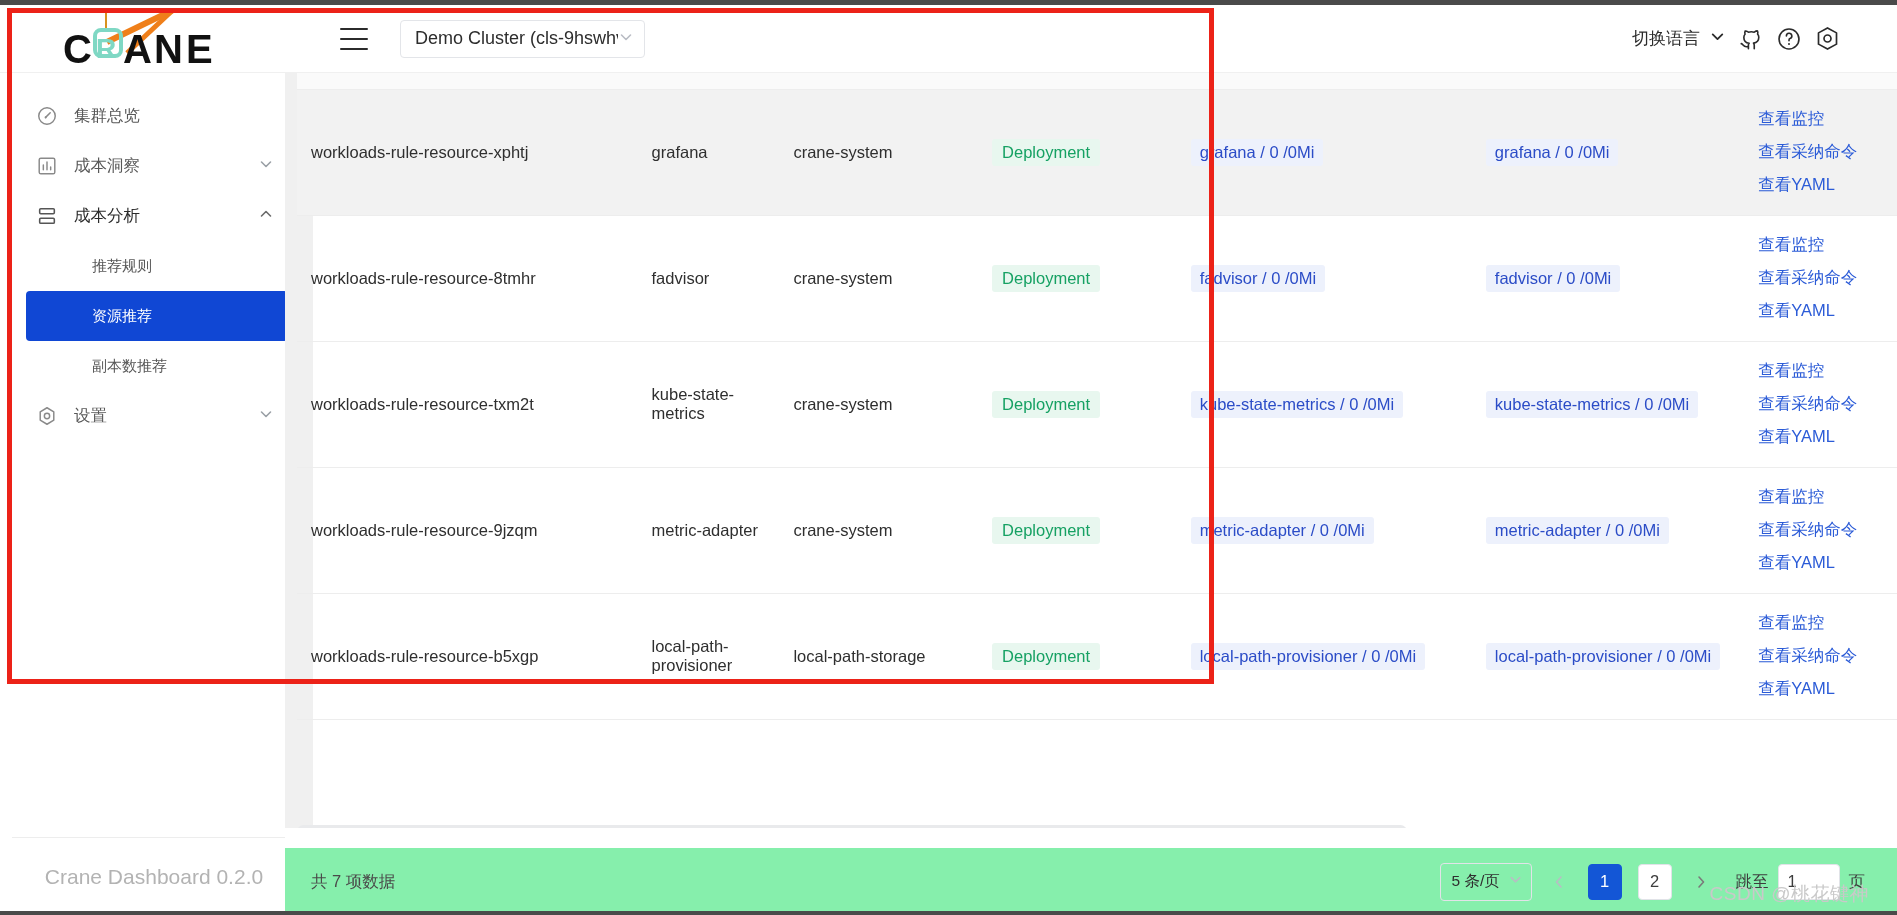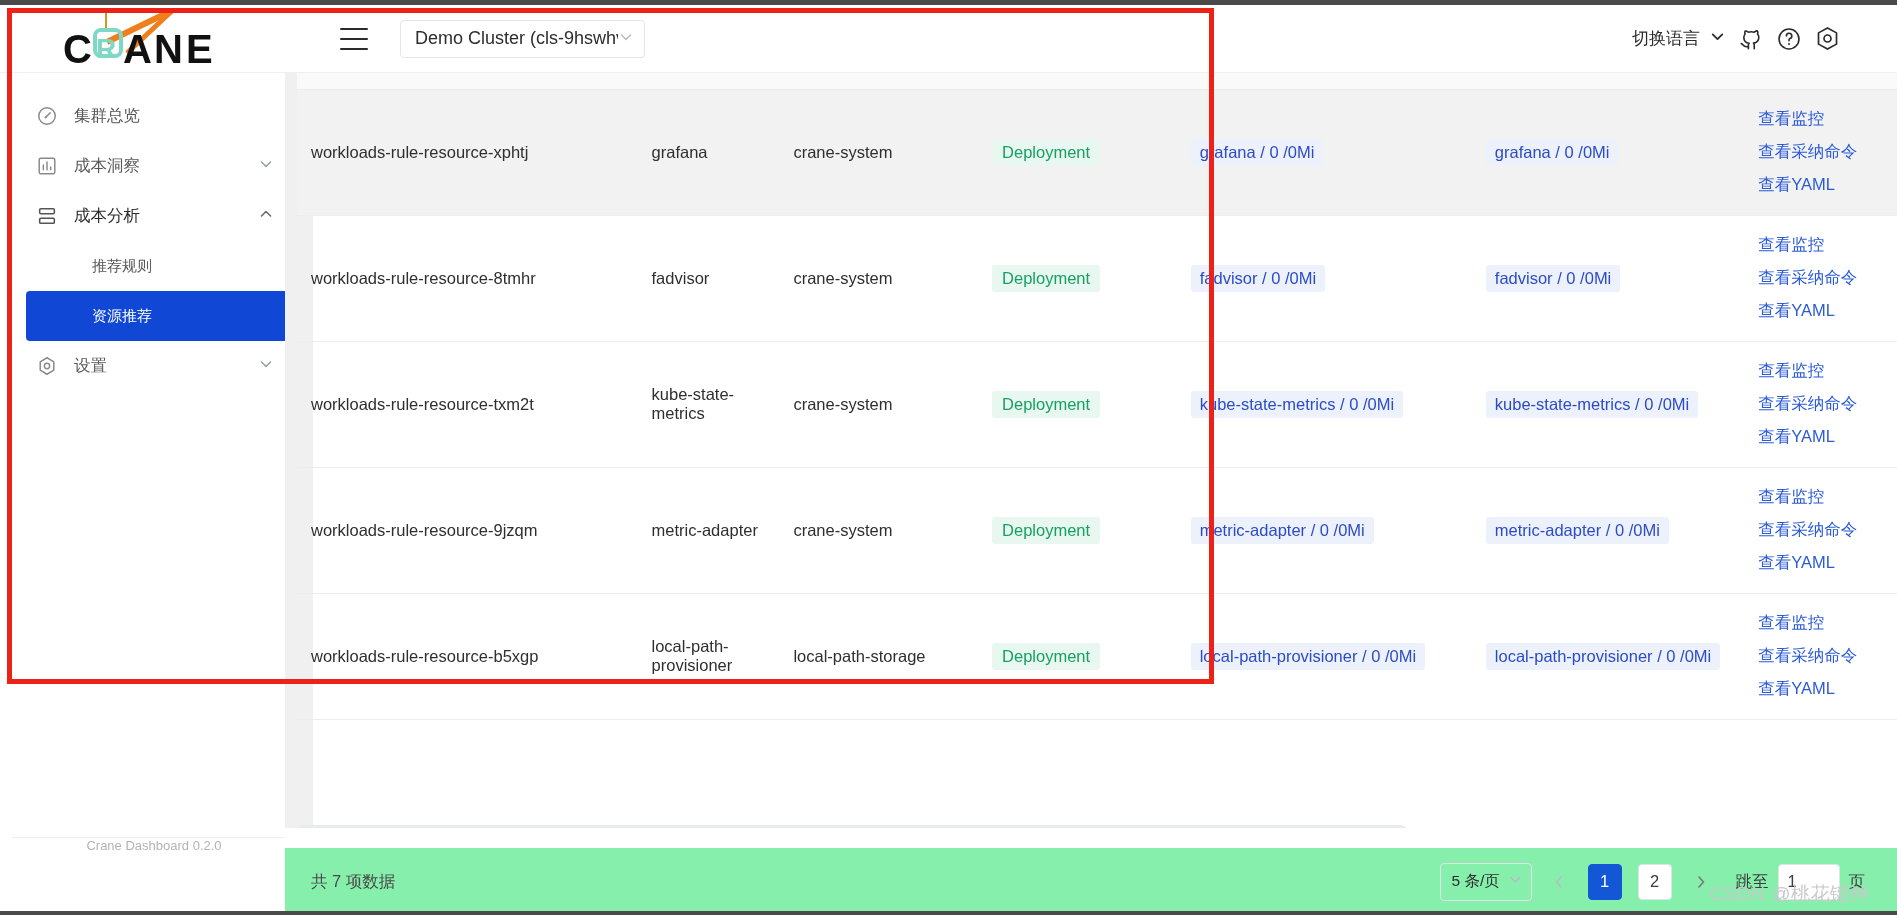--- a/index.html
+++ b/index.html
@@ -75,22 +75,22 @@
   .menu-item .mi-arrow { flex:0 0 auto; color:#9aa0a6; }
   .sub-item {
     height:50px; display:flex; align-items:center;
     padding-left:66px; font-size:15px; color:#585858; cursor:pointer;
     margin:0 8px 0 14px; border-radius:4px;
   }
   .sub-item.active { background:#1047d4; color:#ffffff; }
 
   .sidebar-footer {
     height:78px; border-top:1px solid #ededed;
-    display:flex; justify-content:center;
-    font-size:13px; color:#b3b3b3;
+    display:flex; align-items:center; justify-content:center;
+    font-size:21px; color:#b3b3b3;
   }
 
   
   .main {
     position:absolute; left:285px; top:73px; width:1612px; height:842px;
     background:#ffffff; overflow:hidden;
   }
   .table-region {
     position:absolute; left:0; top:0; width:1612px; height:755px;
     background:#ffffff; overflow:hidden;
@@ -313,20 +313,23 @@
       </div>
 
       <div class="sub-item">
         <span>推荐规则</span>
       </div>
 
       <div class="sub-item active">
         <span>资源推荐</span>
       </div>
 
+      <div class="sub-item">
+        <span>副本数推荐</span>
+      </div>
 
 
       <div class="menu-item">
         <span class="mi-icon">
           <svg width="22" height="22" viewBox="0 0 24 24" fill="none" stroke="#8a8a8a" stroke-width="1.6">
             <path d="M12 3 L19.4 7.4 V16.6 L12 21 L4.6 16.6 V7.4 Z" stroke-linejoin="round"></path>
             <circle cx="12" cy="12" r="2.9"></circle>
           </svg>
         </span>
         <span class="mi-label">设置</span>

